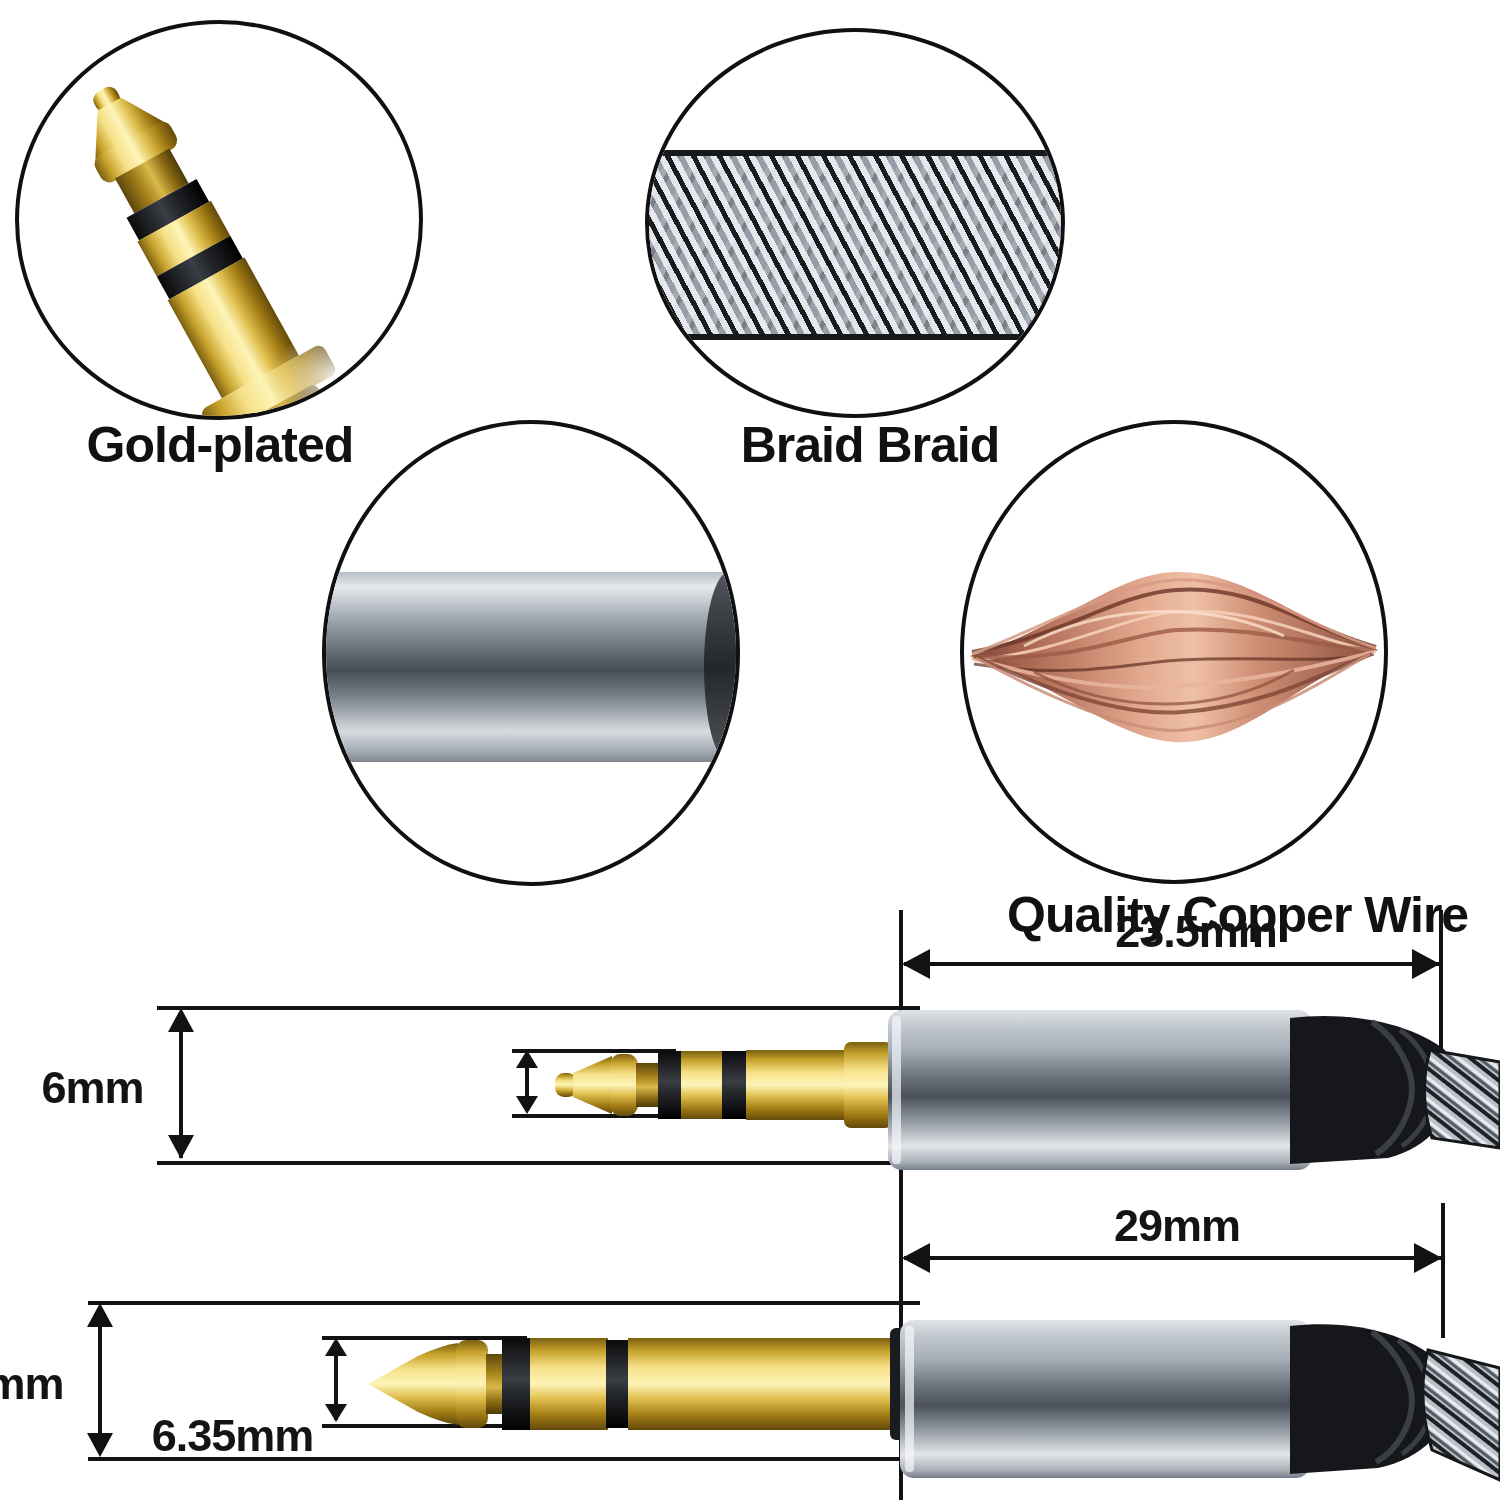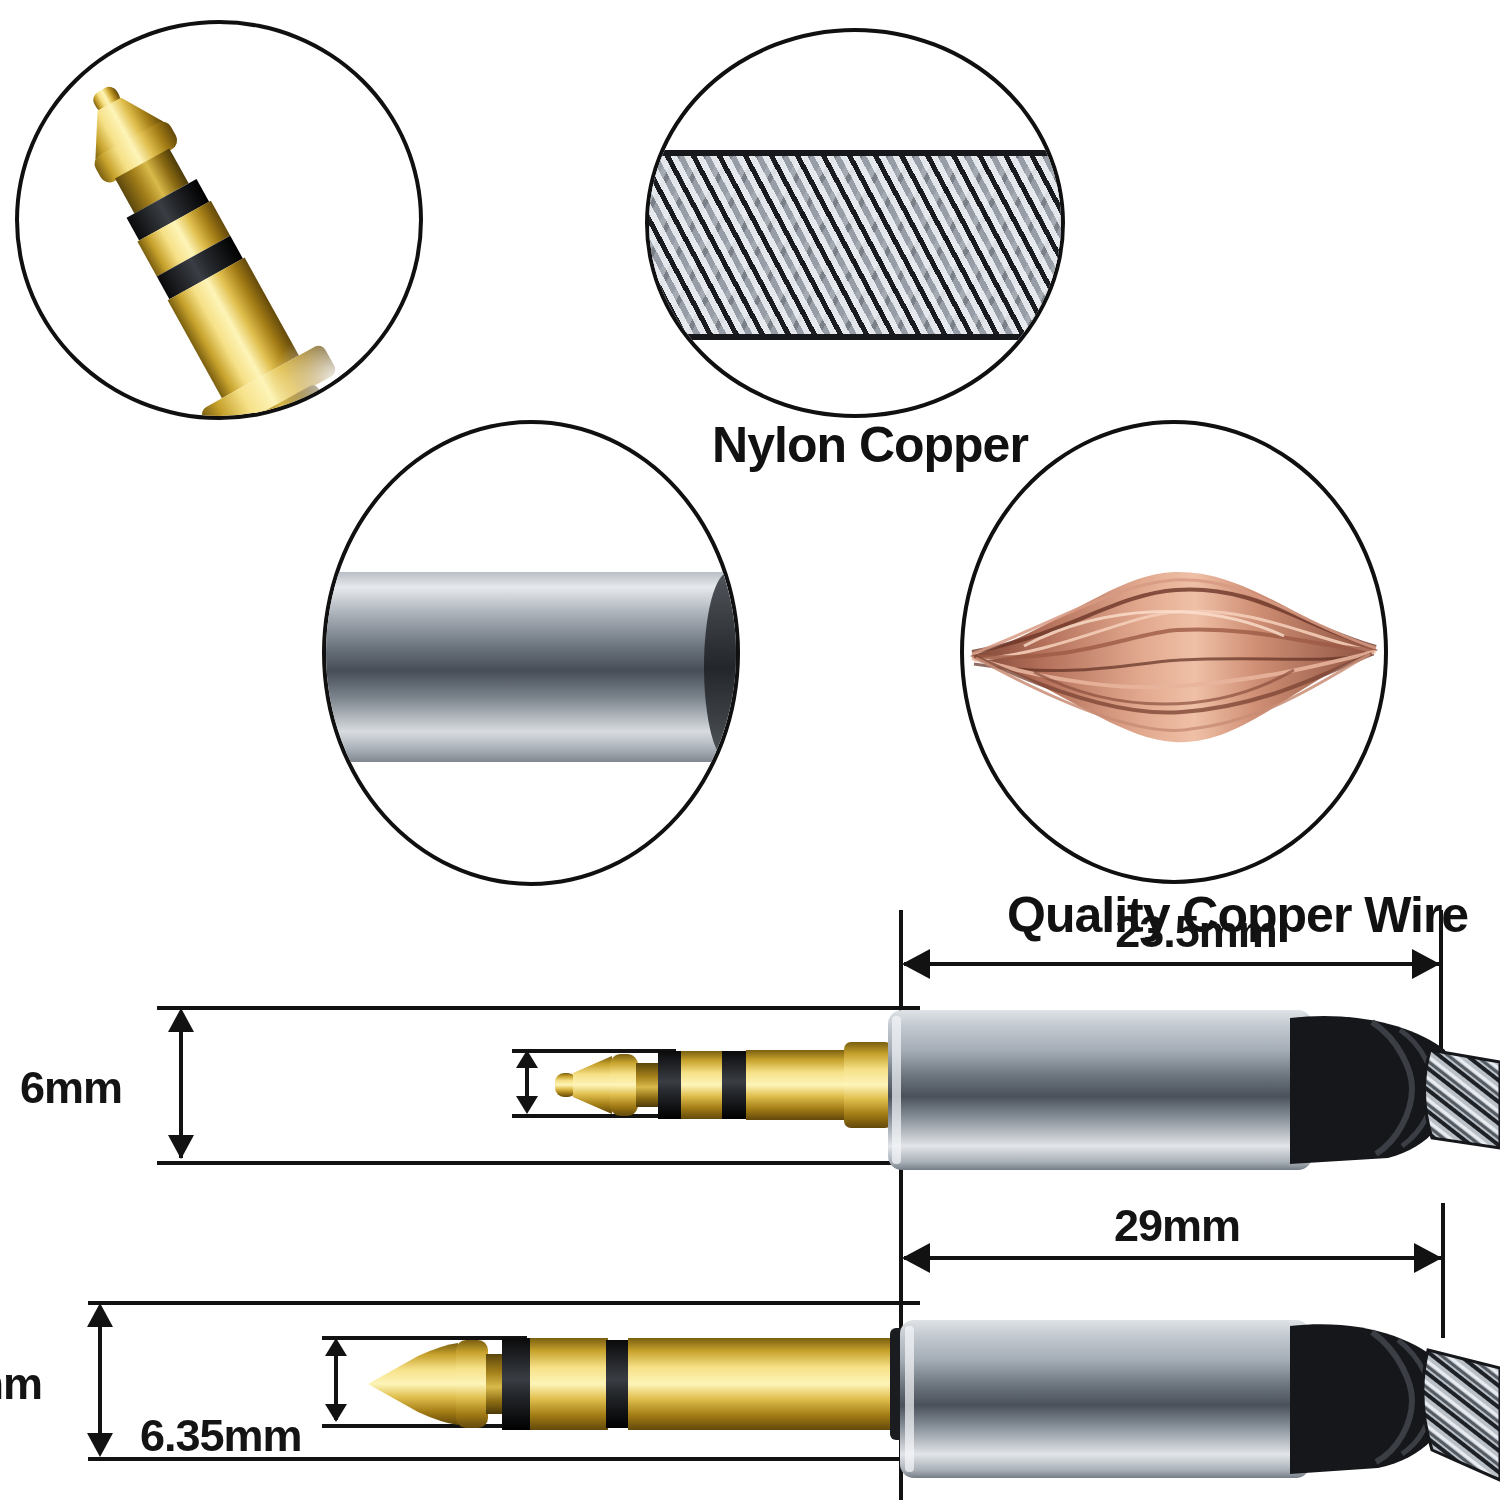--- a/index.html
+++ b/index.html
@@ -36,21 +36,21 @@
   
   .dim-line{position:absolute;background:#121212;}
   .arrow-left{position:absolute;width:0;height:0;border-top:15px solid transparent;border-bottom:15px solid transparent;border-right:28px solid #121212;}
   .arrow-right{position:absolute;width:0;height:0;border-top:15px solid transparent;border-bottom:15px solid transparent;border-left:28px solid #121212;}
   .arrow-up{position:absolute;width:0;height:0;border-left:13px solid transparent;border-right:13px solid transparent;border-bottom:24px solid #121212;}
   .arrow-down{position:absolute;width:0;height:0;border-left:13px solid transparent;border-right:13px solid transparent;border-top:24px solid #121212;}
   .arrow-up.sm,.arrow-down.sm{border-left-width:11px;border-right-width:11px;}
   .arrow-up.sm{border-bottom-width:18px;}
   .arrow-down.sm{border-top-width:18px;}
   .dim-text{position:absolute;font-weight:bold;font-size:45px;color:#141414;letter-spacing:-1px;white-space:nowrap;}
-  .t-right{text-align:left;}
+  .t-right{text-align:center;}
   .t-center{text-align:center;}
 
   svg{position:absolute;overflow:visible;}
 </style>
 </head>
 <body>
 
 <div class="canvas">
 
   <svg width="0" height="0">
@@ -113,25 +113,26 @@
       <div class="gold-dark" style="left:44px;top:84px;width:62px;height:40px;"></div>
       <div class="ringblk" style="left:35px;top:124px;width:80px;height:26px;"></div>
       <div class="gold" style="left:33px;top:150px;width:84px;height:40px;"></div>
       <div class="ringblk" style="left:33px;top:190px;width:84px;height:26px;"></div>
       <div class="gold" style="left:31px;top:216px;width:88px;height:112px;"></div>
       <div class="gold" style="left:5px;top:328px;width:140px;height:34px;border-radius:8px;"></div>
       <div class="gold-dark" style="left:30px;top:360px;width:90px;height:22px;border-radius:6px;"></div>
     </div>
     <div class="glare" style="left:255px;top:300px;width:130px;height:110px;"></div>
   </div>
+  <div class="feature-label" style="left:40px;top:416px;width:360px;font-size:50px;">Gold-plated</div>
 
   <div class="feature-circle" style="left:645px;top:28px;width:412px;height:382px;">
     <div class="braid-band"></div>
   </div>
-  <div class="feature-label" style="left:690px;top:416px;width:360px;font-size:50px;">Nylon Copper</div>
+  <div class="feature-label" style="left:690px;top:416px;width:360px;font-size:50px;">Braid Braid</div>
 
   <div class="feature-circle" style="left:322px;top:420px;width:410px;height:458px;">
     <div class="shell-cyl"></div>
     <div class="shell-cap"></div>
   </div>
 
   <div class="feature-circle" style="left:960px;top:420px;width:420px;height:456px;">
     <svg width="420" height="456" viewBox="0 0 420 456">
       <path d="M6,232 C90,208 150,150 210,148 C280,146 330,196 414,226 C330,258 280,322 210,318 C150,314 90,258 6,232 Z" fill="url(#copperG)"></path>
       <path d="M8,228 C100,212 152,170 212,166 C290,160 340,203 412,223" stroke="#6b3527" stroke-width="4" fill="none" opacity="0.8"></path>

